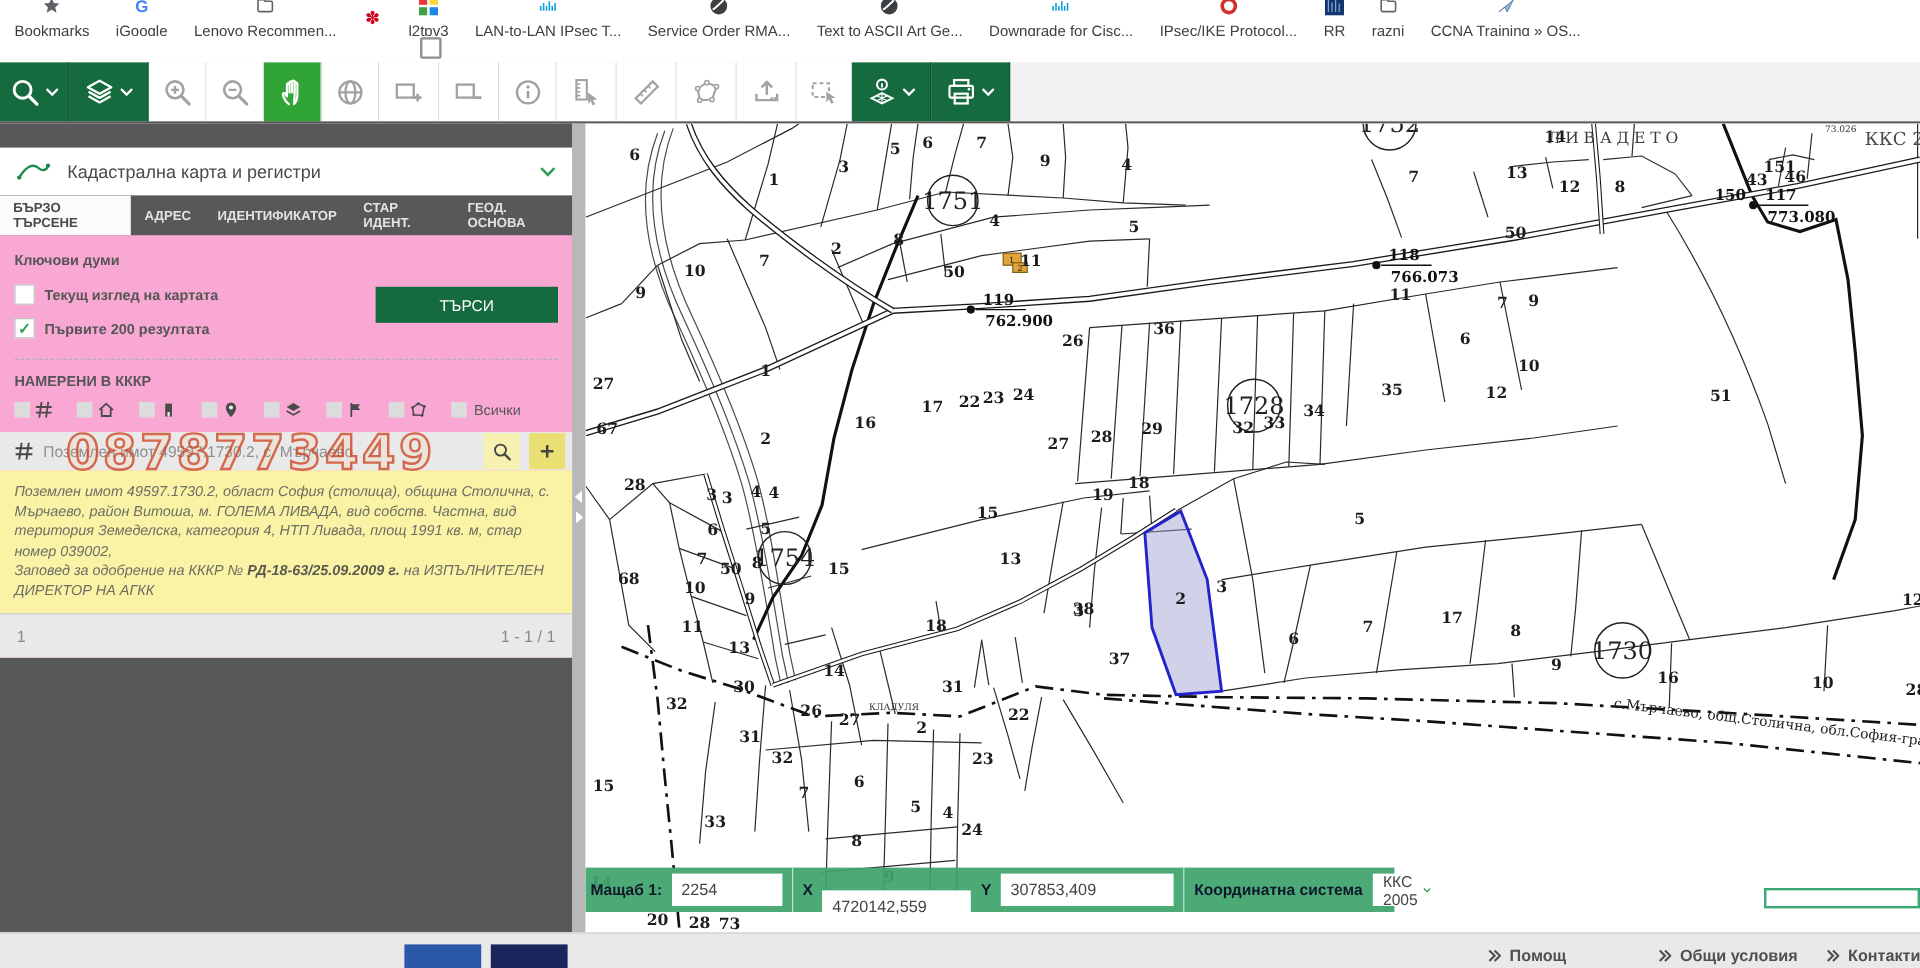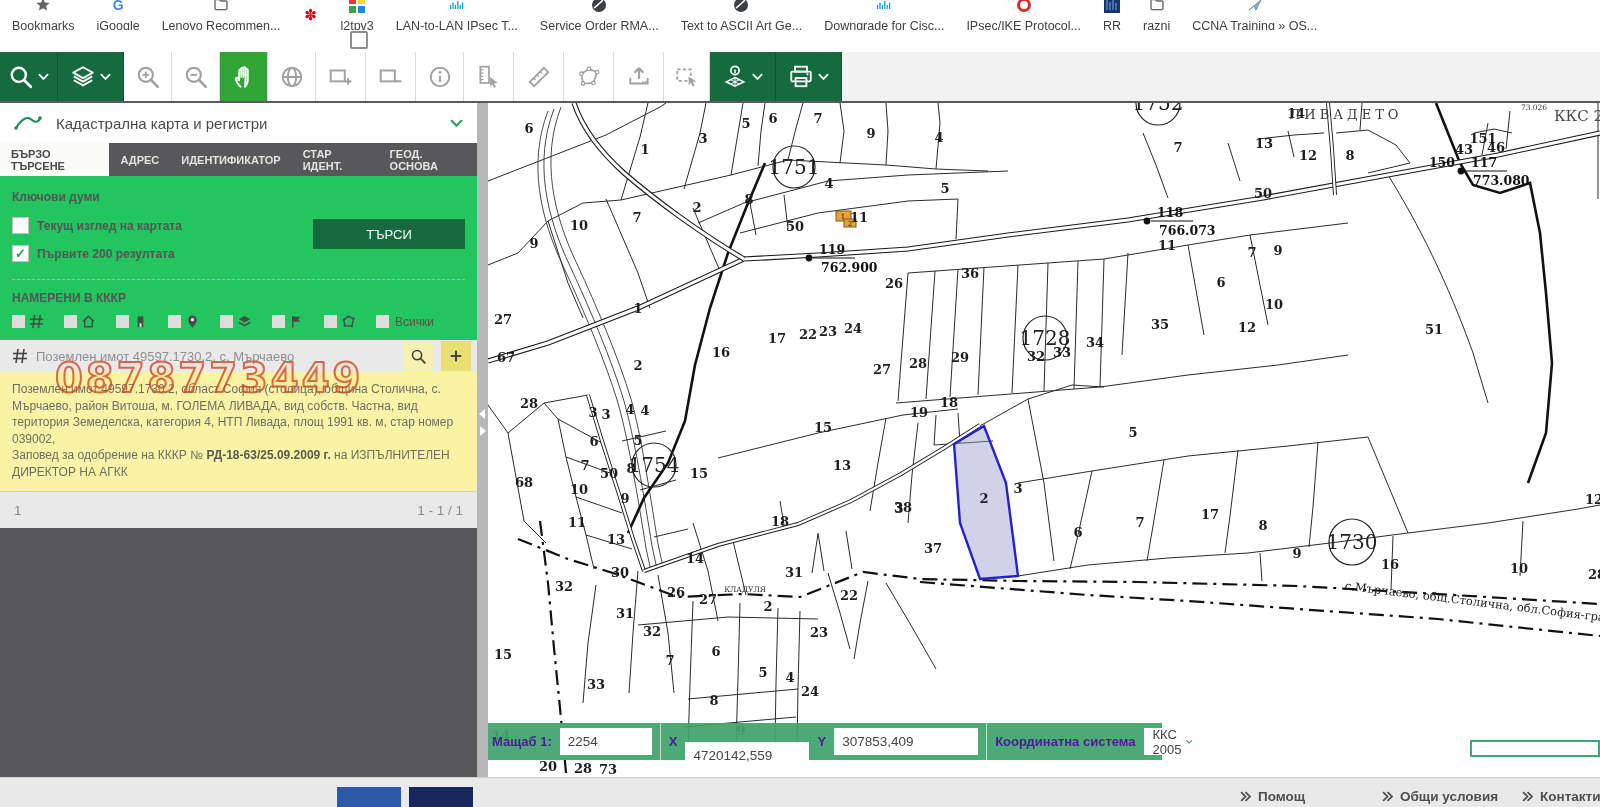--- a/index.html
+++ b/index.html
@@ -21,26 +21,26 @@
   .tbtn{height:49px;display:flex;align-items:center;justify-content:center;gap:4px;background:#fff;border-right:1px solid #dcdcdc;color:#a2a2a2;cursor:pointer;box-sizing:border-box;flex:0 0 auto;}
   .tbtn.green{background:#156b3e;color:#fff;border-right:1px solid #0e5530;}
   .tbtn.active{background:#31a437;color:#fff;}
   .tbtn svg.tmain{width:26px;height:26px;}
   .tbtn svg.chev{width:11px;height:8px;}
   .toolbar .tb-spacer{flex:1;background:#f2f2f2;}
 
   
   .main{position:absolute;top:103px;left:0;width:1600px;height:674px;}
   .sidebar{position:absolute;left:0;top:0;width:477px;height:674px;background:#58585a;overflow:hidden;}
-  .sb-header{height:40px;background:#fff;display:flex;align-items:center;padding:0 14px;gap:14px;}
+  .sb-header{height:40px;background:#fff;display:flex;align-items:center;padding:0 14px;gap:14px;margin-top:20px;}
   .sb-title{font-size:15px;color:#4a4a4a;flex:1;}
   .sb-tabs{height:33px;background:#58585a;display:flex;align-items:stretch;}
   .sb-tab{display:flex;align-items:center;padding:0 11px;font-size:11px;font-weight:700;color:#e3e3e3;cursor:pointer;}
   .sb-tab.active{background:#fbfbfa;color:#4a4a4a;}
-  .sb-body{background:#22c55e;padding:12px 12px 0;position:relative;}
+  .sb-body{background:#f9a8d4;padding:12px 12px 0;position:relative;}
   .sb-label{font-size:12px;font-weight:700;color:#555;margin:2px 0 7px;}
   .sb-input{width:100%;box-sizing:border-box;height:28px;border:1px solid #c9c9c9;background:#fff;font-size:13.5px;color:#777;padding:0 8px;font-family:inherit;}
   .sb-checks{display:flex;margin-top:13px;}
   .checkcol{flex:1;}
   .checkrow{display:flex;align-items:center;gap:8px;margin-bottom:11px;cursor:pointer;}
   .cbox{width:15px;height:15px;background:#fff;border:1px solid #c2c2c2;display:flex;align-items:center;justify-content:center;font-size:13px;color:#2f9e57;font-weight:700;flex:0 0 auto;}
   .checklabel{font-size:12px;font-weight:700;color:#555;}
   .search-btn{width:152px;height:30px;background:#156b3e;color:#fff;border:none;font-size:13px;font-family:inherit;cursor:pointer;margin-top:2px;}
   .dashed-sep{border-top:1px dashed #b2b2b2;margin:6px 0 0;}
   .results-header{font-size:12px;font-weight:700;color:#555;margin:11px 0 9px;}
@@ -49,21 +49,21 @@
   .f-check{width:13px;height:13px;background:#dcdcdc;margin-right:4px;flex:0 0 auto;}
   .f-item svg{width:15px;height:15px;color:#4a4a4a;}
   .f-all{font-size:12px;color:#555;margin-left:2px;}
   .result-row{margin:0 -12px;background:#e9e9e9;height:32px;display:flex;align-items:center;padding:0 6px 0 12px;gap:8px;cursor:pointer;}
   .result-row svg{width:16px;height:16px;color:#444;flex:0 0 auto;}
   .result-title{flex:1;font-size:13px;color:#8f8f8f;white-space:nowrap;overflow:hidden;}
   .r-btn{width:30px;height:30px;display:flex;align-items:center;justify-content:center;color:#4a4a4a;cursor:pointer;flex:0 0 auto;}
   .r-btn svg{width:17px;height:17px;}
   .r-btn.rsearch{background:#f6f1b0;}
   .r-btn.rplus{background:#e9df72;font-size:22px;font-weight:700;color:#3f3f3f;}
-  .yellow-box{margin:0 -12px;background:#faf3a5;padding:9px 12px 11px;font-size:12px;line-height:1.38;color:#6e6e64;}
+  .yellow-box{margin:0 -12px;background:#faf3a5;padding:9px 12px 11px;font-size:12px;line-height:1.38;color:#6e6e64;font-style:italic;}
   .yellow-box b{color:#5a5a50;}
   .pagination{margin:0 -12px;background:#e9e9e9;border-top:1px solid #d0d0d0;height:36px;display:flex;align-items:center;padding:0 14px;font-size:13.5px;color:#8a8a8a;justify-content:space-between;}
   .watermark{position:absolute;left:55px;top:252px;font-size:40px;font-weight:700;letter-spacing:3px;color:rgba(255,200,130,.14);-webkit-text-stroke:2px rgba(206,73,41,.8);font-family:"DejaVu Sans",sans-serif;pointer-events:none;z-index:6;white-space:nowrap;}
 
   .divider{position:absolute;left:477px;top:0;width:11px;height:674px;background:#b8b8b8;cursor:col-resize;}
   .tri-l{position:absolute;top:306px;left:2px;width:0;height:0;border-top:5px solid transparent;border-bottom:5px solid transparent;border-right:6px solid #fff;}
   .tri-r{position:absolute;top:323px;left:3px;width:0;height:0;border-top:5px solid transparent;border-bottom:5px solid transparent;border-left:6px solid #fff;}
 
   
   .map{position:absolute;left:488px;top:0;width:1112px;height:674px;background:#fff;overflow:hidden;cursor:grab;}
@@ -83,21 +83,21 @@
   .ptlbl{font-size:12.5px;font-weight:700;fill:#111;}
   .ptline{stroke:#111;stroke-width:1.2;}
   .area-lbl{font-size:13px;letter-spacing:4px;fill:#3a3a3a;text-anchor:middle;}
   .corner-lbl{font-size:15px;fill:#4a4a4a;font-family:"Liberation Sans",s ans-serif;}
   .muni-lbl{font-size:11.5px;fill:#222;text-anchor:middle;}
   .tiny-lbl{font-size:7.5px;fill:#333;text-anchor:middle;}
   .bld{fill:#e3a33c;stroke:#7c5f17;stroke-width:1;}
   .bld-num{font-size:7px;fill:#222;text-anchor:middle;}
 
   .statusbar{position:absolute;left:-6px;top:620px;width:680px;height:37px;background:rgba(62,164,109,.93);display:flex;align-items:center;padding:0 10px;gap:8px;z-index:10;box-sizing:border-box;}
-  .st-lbl{color:#4c1d95;font-size:13px;font-weight:700;white-space:nowrap;}
+  .st-lbl{color:#0f172a;font-size:13px;font-weight:700;white-space:nowrap;}
   .st-val{height:27px;background:#fff;border:none;font-size:13.5px;color:#444;padding:0 8px;font-family:inherit;box-sizing:border-box;}
   .st-sep{width:1px;height:37px;background:rgba(255,255,255,.65);flex:0 0 auto;}
   .crs-box{width:112px;height:27px;background:#fff;color:#444;font-size:13px;display:flex;align-items:center;justify-content:space-between;padding:0 6px 0 9px;cursor:pointer;}
   .crs-box svg{width:11px;height:8px;color:#2f9e57;}
   .scale-widget{position:absolute;left:982px;top:637px;width:126px;height:13px;background:#fff;border:2px solid #3aa873;z-index:9;}
 
   
   .footer{position:absolute;top:777px;left:0;width:1600px;height:30px;background:#e9e9e9;border-top:1px solid #cfcfcf;overflow:hidden;}
   .flag{position:absolute;top:9px;height:26px;width:64px;}
   .flag.f1{left:337px;background:#2b59a7;}

